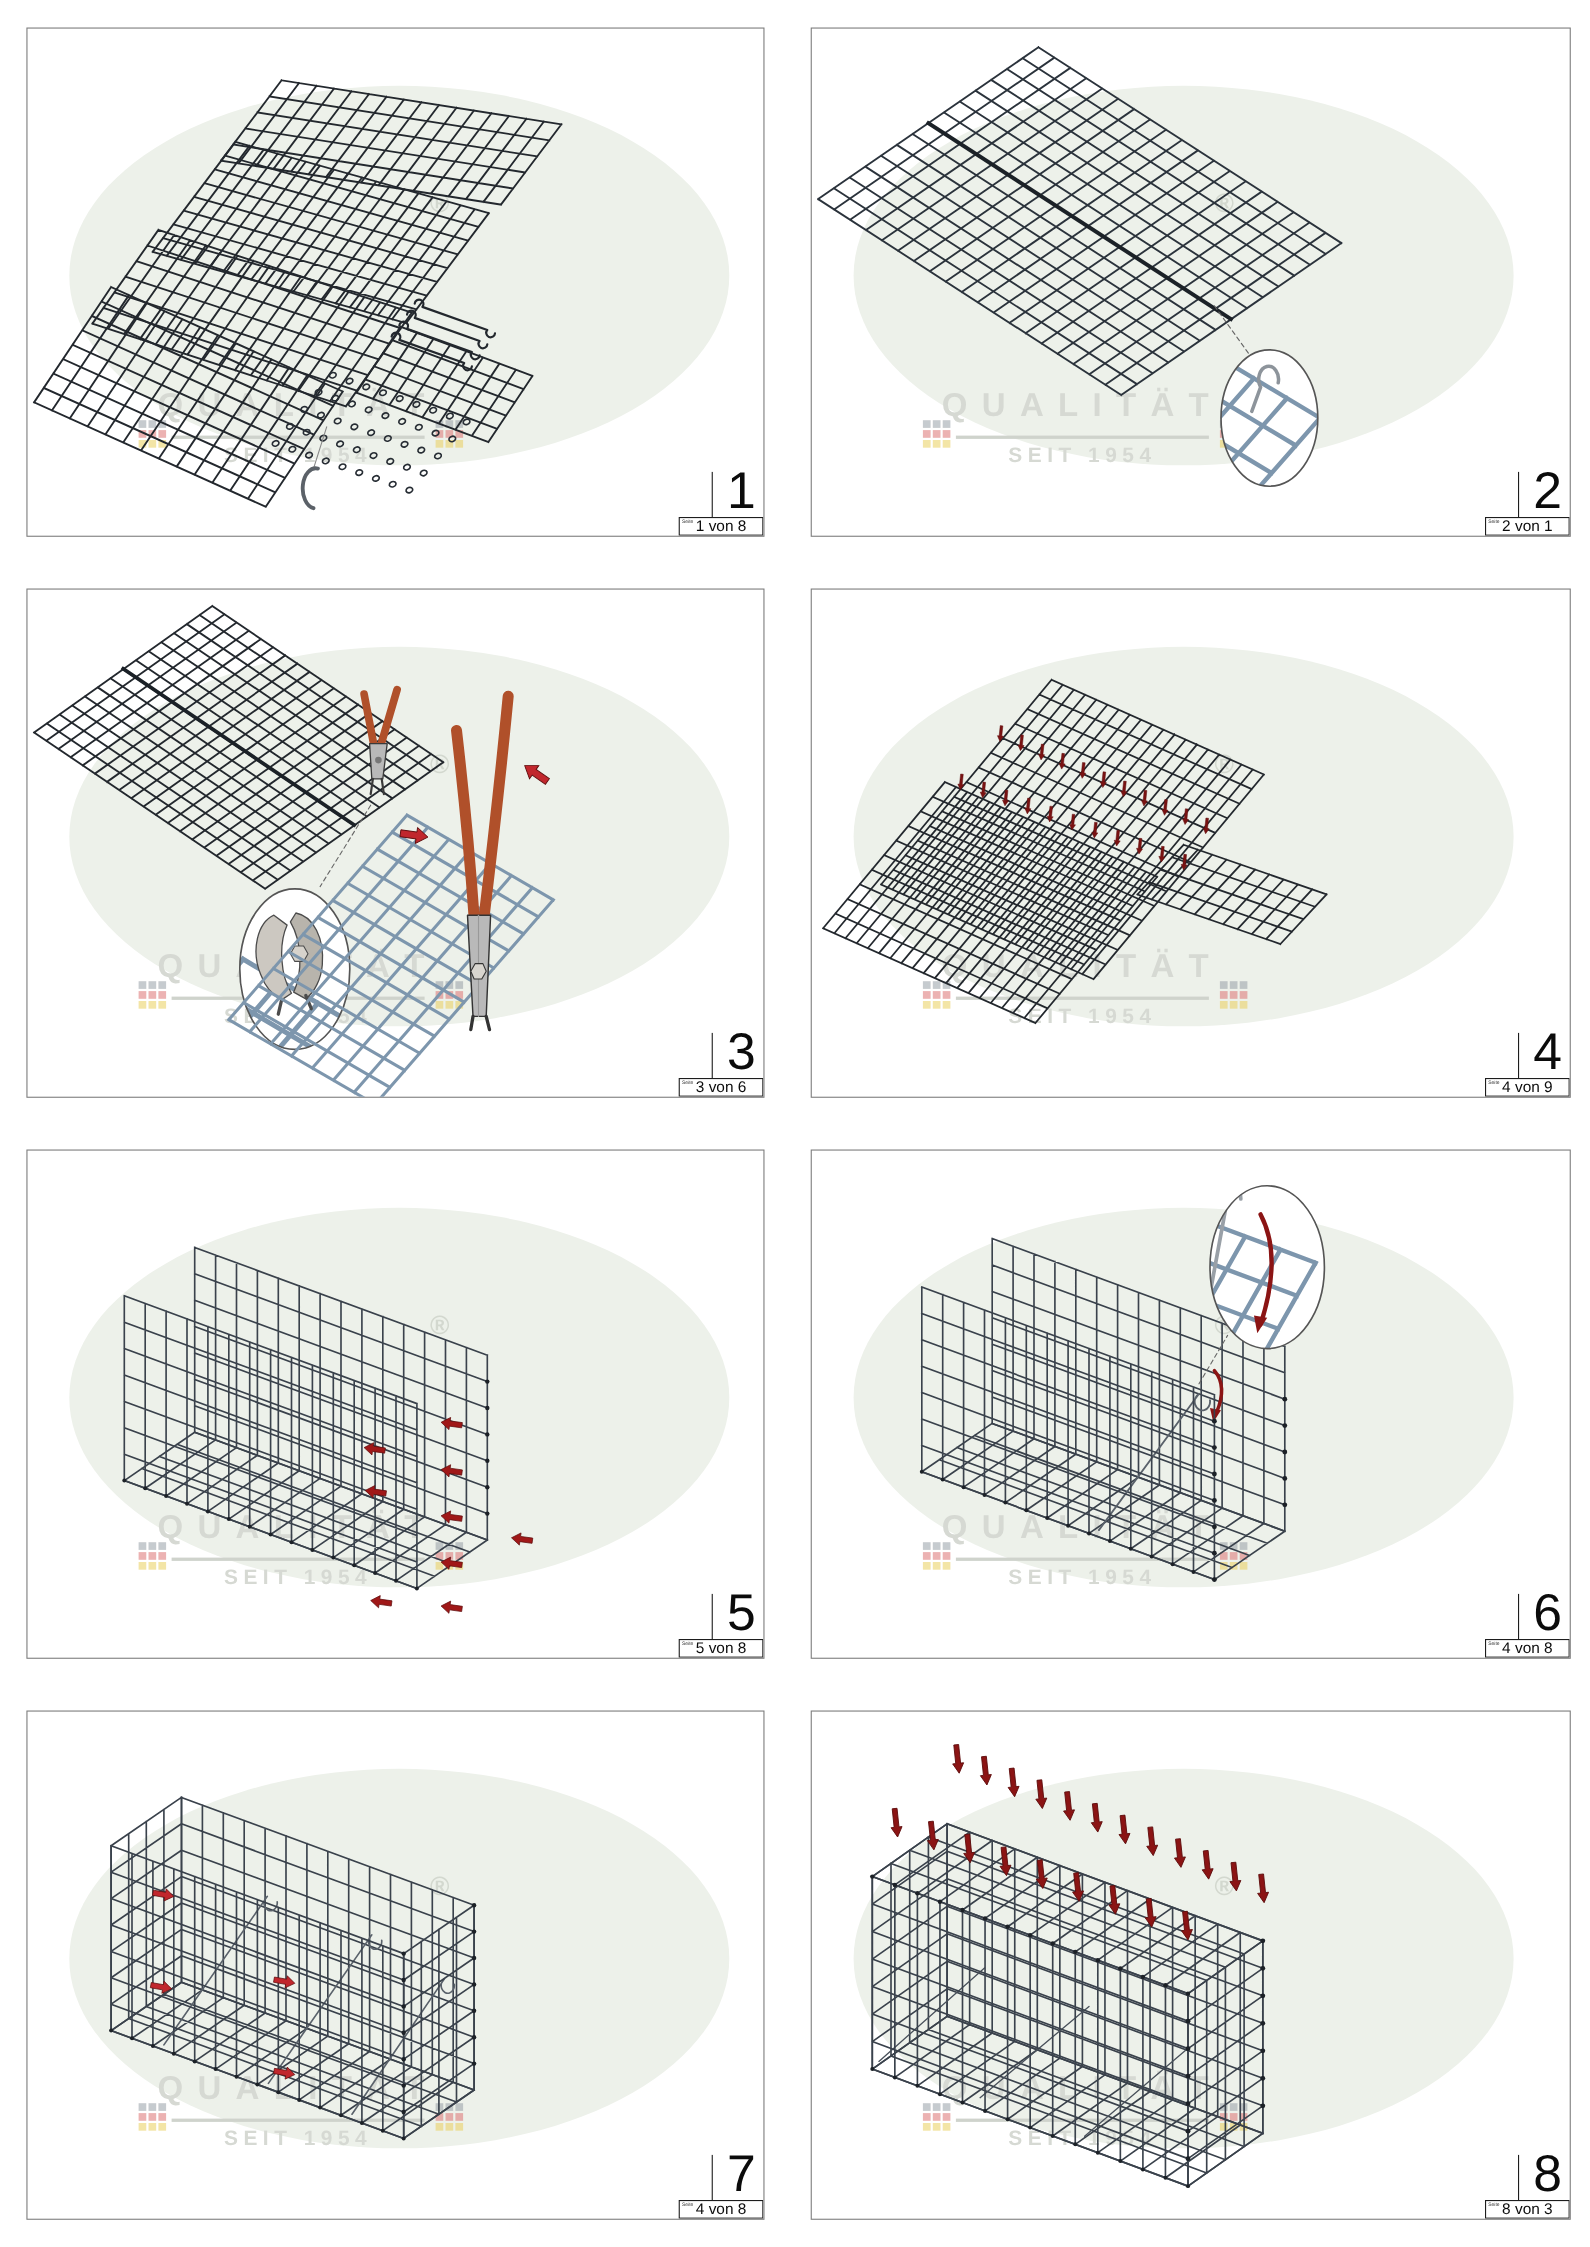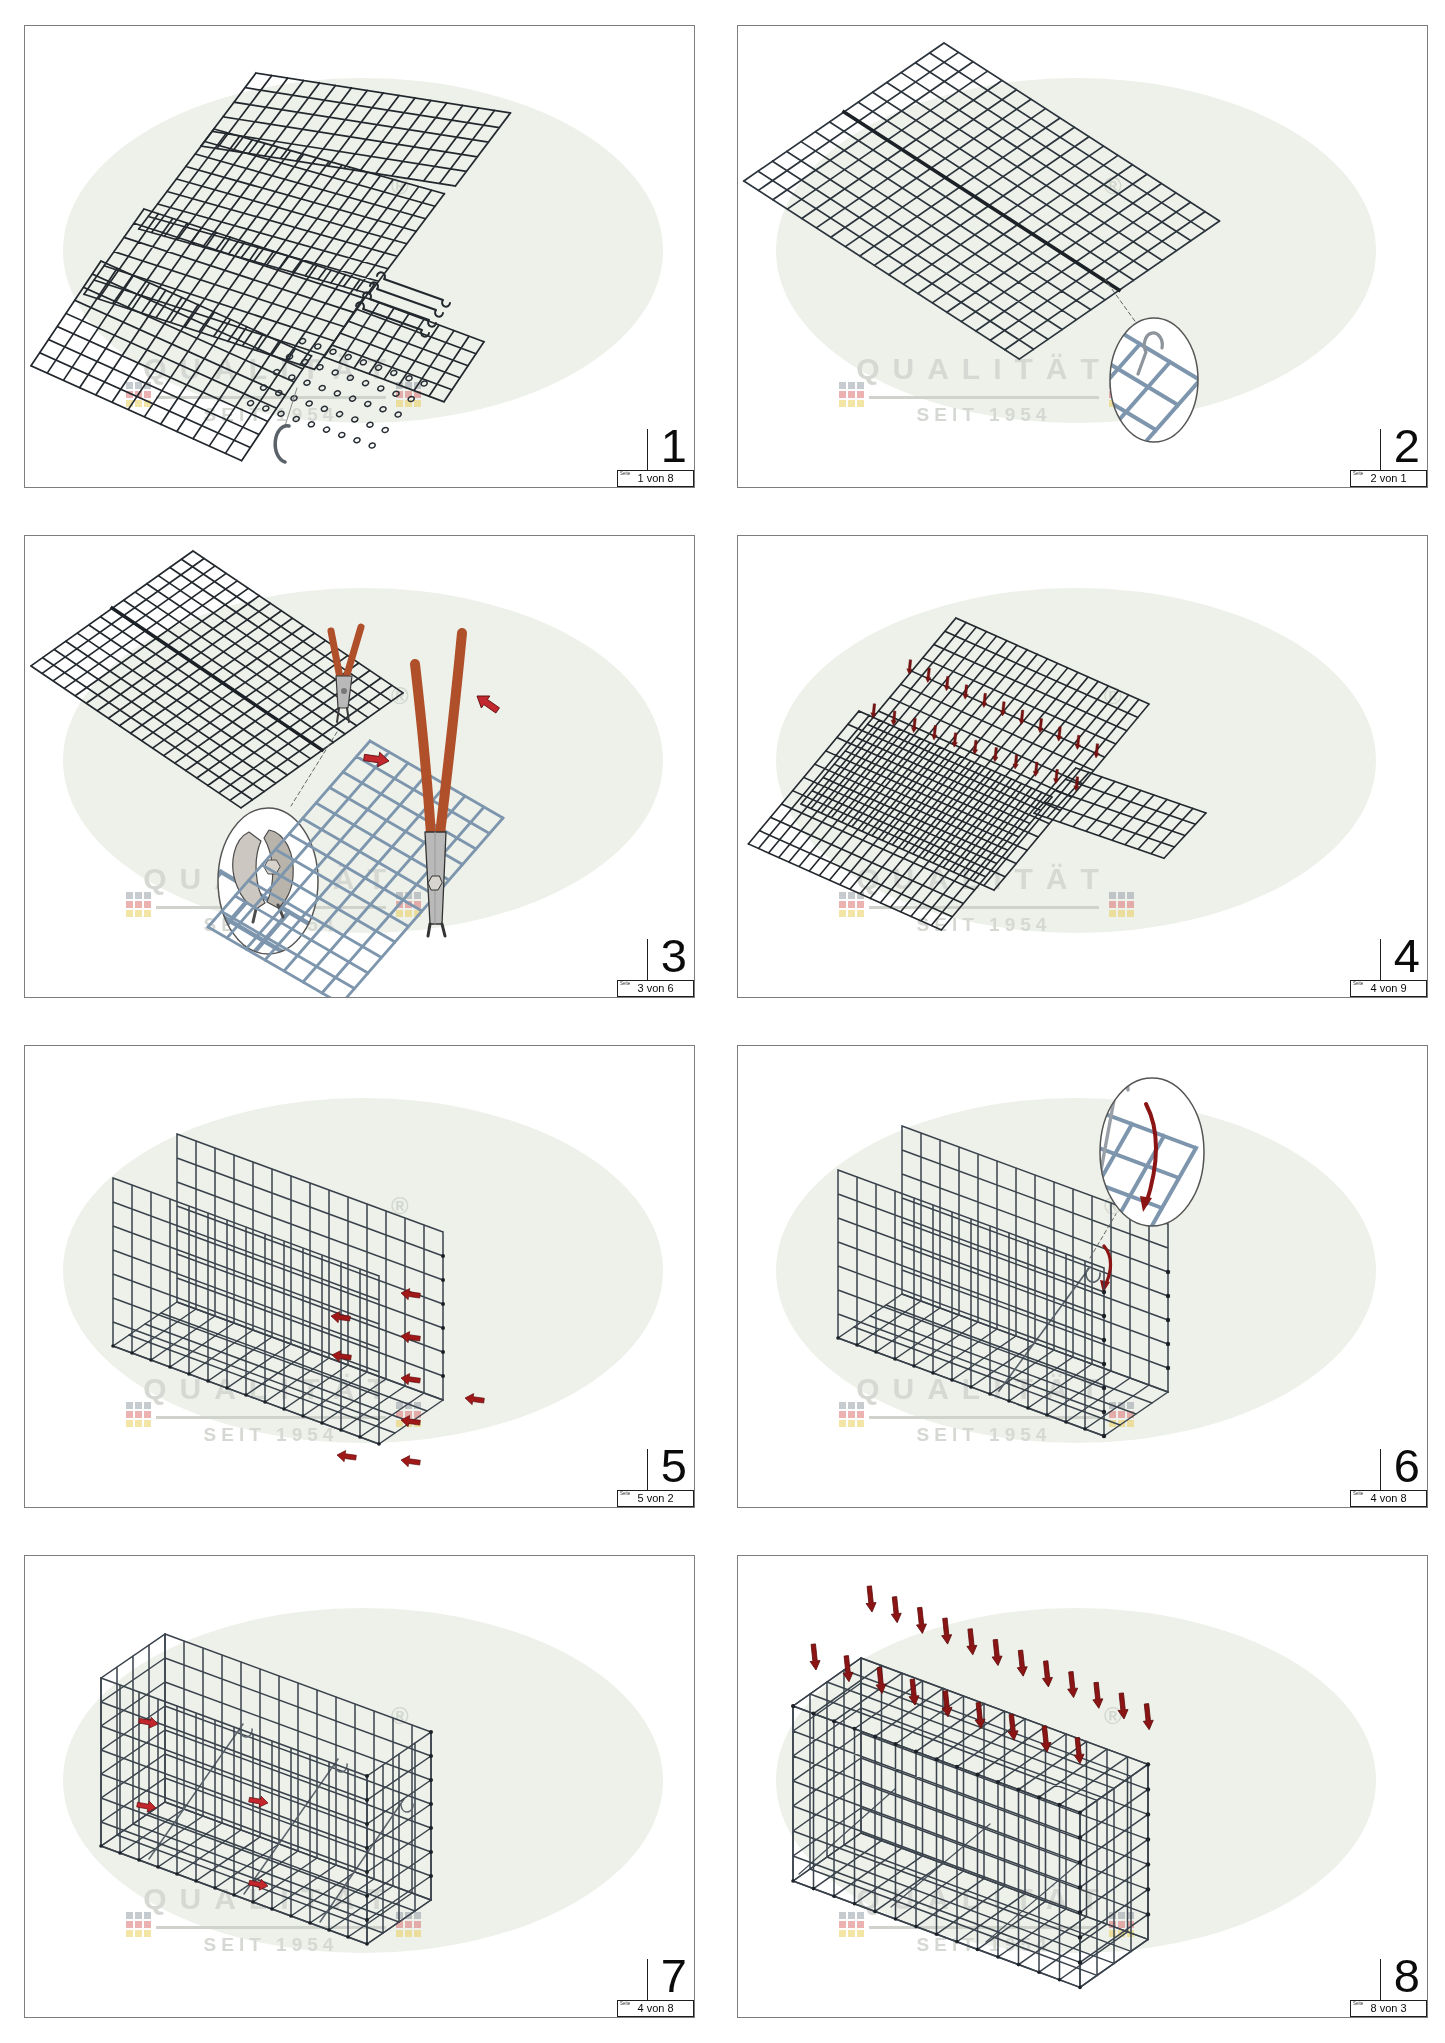--- a/index.html
+++ b/index.html
@@ -14,21 +14,21 @@
   .wm-logo{position:absolute;width:27px;height:38px;opacity:.55;display:grid;grid-template-columns:repeat(3,7px);grid-auto-rows:7px;gap:2px;}
   .wm-logo i{display:block;}
   .wm-logo i.r1{background:#99a1a8;}
   .wm-logo i.r2{background:#dd7474;}
   .wm-logo i.r3{background:#ead05f;}
   .art{position:absolute;left:0;top:0;z-index:1;}
   .numcell{position:absolute;right:0;bottom:16px;width:46px;height:42px;border-left:1.6px solid #1d1d1d;z-index:2;}
   .stepnum{position:absolute;right:7px;bottom:18px;z-index:3;font-size:47px;line-height:1;font-weight:400;color:#0b0b0b;}
   .pagebox{position:absolute;right:0;bottom:0;width:77px;height:17px;border:1.5px solid #1d1d1d;box-sizing:border-box;background:#fff;z-index:3;}
   .seite{position:absolute;top:0;left:2px;font-size:4.5px;color:#333;line-height:5px;}
-  .pagetext{width:100%;text-align:center;font-size:11px;line-height:14px;color:#0b0b0b;}
+  .pagetext{width:100%;text-align:center;font-size:14px;line-height:14px;color:#0b0b0b;}
 </style>
 </head>
 <body>
 
 <div class="page">
 
   <div class="panel" style="left:24px;top:25px;width:671px;height:463px;">
     <div class="wm">
       <div class="wm-ellipse"></div>
       <div class="wm-reg">®</div>
@@ -328,21 +328,21 @@
         <circle cx="418" cy="306" r="2" fill="#1c2127"></circle>
         <circle cx="418" cy="282" r="2" fill="#1c2127"></circle>
         <circle cx="418" cy="258" r="2" fill="#1c2127"></circle>
         <circle cx="418" cy="234" r="2" fill="#1c2127"></circle>
         <circle cx="418" cy="210" r="2" fill="#1c2127"></circle>
       </svg>
     <div class="numcell"></div>
     <div class="stepnum">5</div>
     <div class="pagebox">
       <span class="seite">Seite</span>
-      <div class="pagetext">5 von 2</div>
+      <div class="pagetext">5 von 8</div>
     </div>
   </div>
 
   <div class="panel" style="left:737px;top:1045px;width:691px;height:463px;">
     <div class="wm">
       <div class="wm-ellipse"></div>
       <div class="wm-reg">®</div>
       <div class="wm-q">QUALITÄT</div>
       <div class="wm-line"></div>
       <div class="wm-s">SEIT 1954</div>

